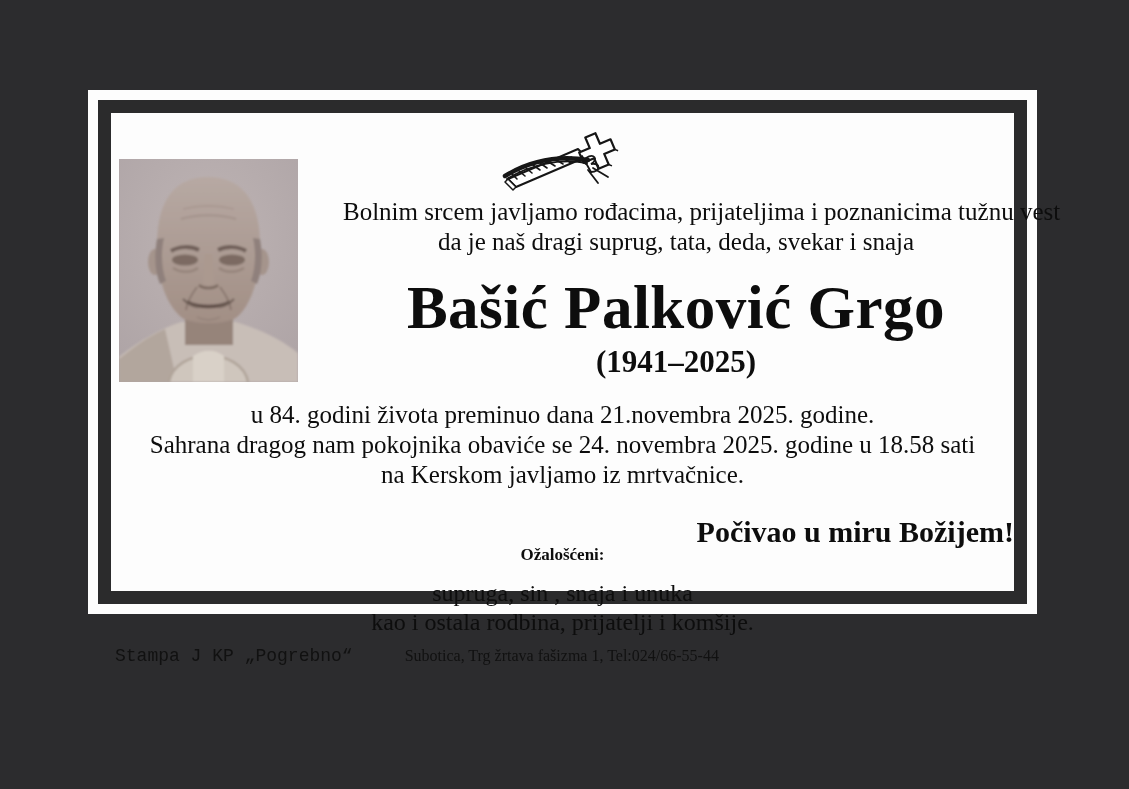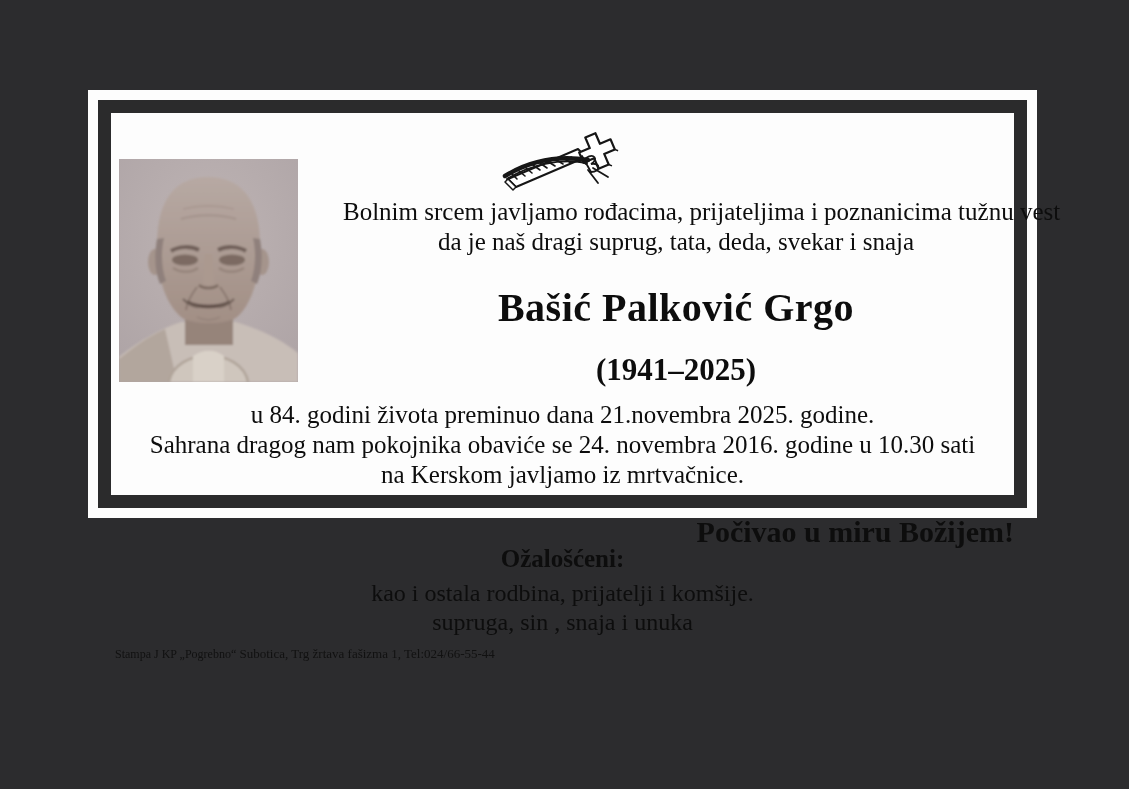--- a/index.html
+++ b/index.html
@@ -1,36 +1,36 @@
 <!DOCTYPE html>
 <html><head>
 <meta charset="utf-8">
 <style>
   html,body{margin:0;padding:0;background:#2c2c2e;}
   .stage{position:relative;width:1129px;height:789px;background:#2c2c2e;overflow:hidden;
          font-family:"Liberation Serif", serif;color:#0d0d0d;}
-  .frame-white{position:absolute;left:88px;top:90px;width:949px;height:428px;background:#fdfdfd;}
+  .frame-white{position:absolute;left:88px;top:90px;width:949px;height:524px;background:#fdfdfd;}
   .frame-black{position:absolute;left:10px;top:10px;right:10px;bottom:10px;background:#2b2b2c;}
   .card{position:absolute;left:13px;top:13px;right:13px;bottom:13px;background:#fdfdfd;}
   .photo{position:absolute;left:8px;top:46px;width:179px;height:223px;overflow:hidden;}
   .photo svg{display:block;}
   .cross-wrap{position:absolute;top:19px;left:50%;transform:translateX(-50%);width:122px;height:60px;}
   .announce{position:absolute;left:232px;top:84px;width:666px;text-align:center;}
   .intro-line{font-size:25px;line-height:30px;white-space:nowrap;}
-  .name{font-size:40px;line-height:64px;font-weight:bold;margin-top:19px;letter-spacing:0.5px;white-space:nowrap;}
-  .years{font-size:31px;line-height:35px;font-weight:bold;margin-top:12px;white-space:nowrap;}
+  .name{font-size:61px;line-height:64px;font-weight:bold;margin-top:19px;letter-spacing:0.5px;white-space:nowrap;}
+  .years{font-size:31px;line-height:35px;font-weight:bold;margin-top:4px;white-space:nowrap;}
   .details{position:absolute;left:0;right:0;top:287px;text-align:center;font-size:25px;line-height:30px;}
   .details div{white-space:nowrap;}
   .rip{position:absolute;left:0;right:0;top:402px;text-align:right;font-size:30px;font-weight:bold;white-space:nowrap;}
-  .mourn-head{position:absolute;left:0;right:0;top:432px;text-align:center;font-size:25px;font-weight:bold;white-space:nowrap;}
+  .mourn-head{position:absolute;left:0;right:0;top:432px;text-align:center;font-size:17px;font-weight:bold;white-space:nowrap;}
   .mourn-lines{position:absolute;left:0;right:0;top:466px;text-align:center;font-size:24px;line-height:29px;}
   .mourn-lines div{white-space:nowrap;}
   .footer{position:absolute;left:4px;top:533px;font-size:12.5px;white-space:nowrap;color:#111;}
-  .footer .printer{font-family:Liberation Serif, serif;font-size:12px;}
-  .footer .address{font-family:"Liberation Serif", serif;font-size:13px;}
+  .footer .printer{font-family:Liberation Mono, monospace;font-size:18px;}
+  .footer .address{font-family:"Liberation Serif", serif;font-size:16px;margin-left:48px;}
 </style>
 </head>
 <body>
 
 <div class="stage">
   <div class="frame-white">
     <div class="frame-black">
       <div class="card">
 
         <div class="photo">
@@ -105,30 +105,30 @@
 
         <div class="announce">
           <div class="intro-line">Bolnim srcem javljamo rođacima, prijateljima i poznanicima tužnu vest</div>
           <div class="intro-line">da je naš dragi suprug, tata, deda, svekar i snaja</div>
           <div class="name">Bašić Palković Grgo</div>
           <div class="years">(1941–2025)</div>
         </div>
 
         <div class="details">
           <div>u 84. godini života preminuo dana 21.novembra 2025. godine.</div>
-          <div>Sahrana dragog nam pokojnika obaviće se 24. novembra 2016. godine u 10.30 sati</div>
+          <div>Sahrana dragog nam pokojnika obaviće se 24. novembra 2025. godine u 18.58 sati</div>
           <div>na Kerskom javljamo iz mrtvačnice.</div>
         </div>
 
         <div class="rip">Počivao u miru Božijem!</div>
 
         <div class="mourn-head">Ožalošćeni:</div>
         <div class="mourn-lines">
+          <div>supruga, sin , snaja i unuka</div>
           <div>kao i ostala rodbina, prijatelji i komšije.</div>
-          <div>supruga, sin , snaja i unuka</div>
         </div>
 
         <div class="footer">
           <span class="printer">Stampa J KP „Pogrebno“</span><span class="address"> Subotica, Trg žrtava fašizma 1, Tel:024/66-55-44</span>
         </div>
 
       </div>
     </div>
   </div>
 </div>

